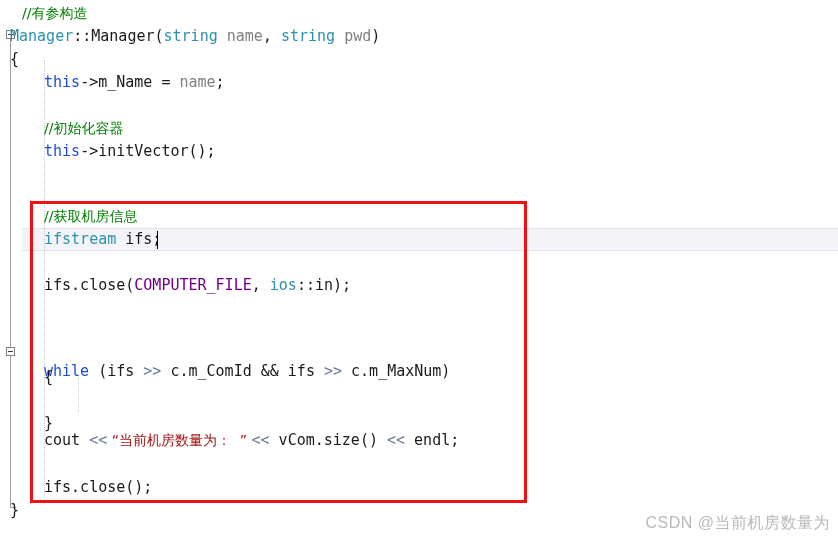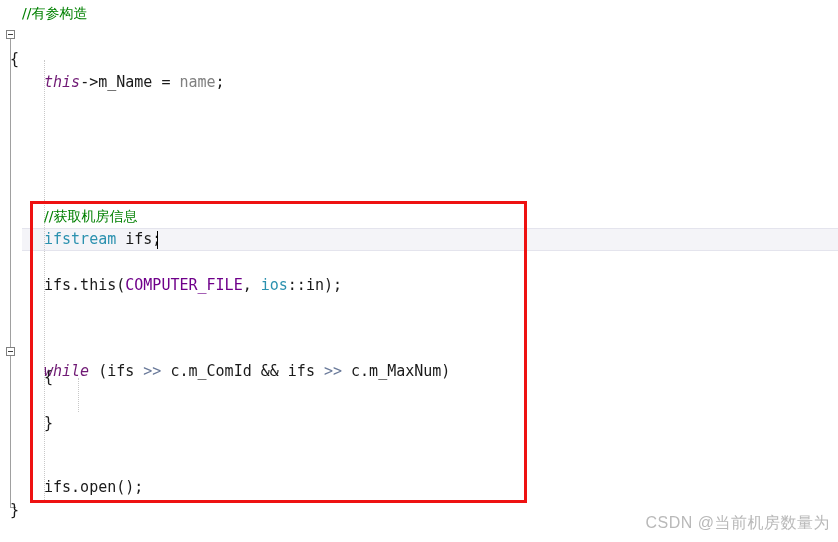--- a/index.html
+++ b/index.html
@@ -107,21 +107,21 @@
     box-sizing: border-box;
   }
   .caret {
     position: absolute;
     width: 1px;
     background: #000000;
   }
 
   
   .t-comment  { color: #008000; }
-  .t-keyword  { color: #701a75; font-style: italic; }
+  .t-keyword  { color: #1d4ed8; }
   .t-type     { color: #2b91af; }
   .t-macro    { color: #6f008a; }
   .t-string   { color: #a31515; }
   .t-param    { color: #808080; }
   .t-op       { color: #6a7a9a; }
   .t-plain    { color: #1a1a1a; }
 
   
   .cjk { font-family: "DejaVu Sans", "Liberation Sans", sans-serif; font-size: 14px; }
 
@@ -165,34 +165,38 @@
     </div>
 
     <div id="indent-guides">
         <div class="indent-guide" style="left: 44px; top: 60px; height: 140px;"></div>
         <div class="indent-guide" style="left: 44px; top: 200px; height: 300px;"></div>
         <div class="indent-guide" style="left: 78px; top: 378px; height: 34px;"></div>
       </div>
 
     <div class="code" id="code-lines">
         <div class="line" style="top: 2px; left: 22px;"><span class="t-comment cjk">//有参构造</span></div>
+        <div class="line" style="top: 25px; left: 10px;"><span class="t-type">Manager</span><span class="t-plain">::Manager(</span><span class="t-type">string</span><span class="t-param"> name</span><span class="t-plain">, </span><span class="t-type">string</span><span class="t-param"> pwd</span><span class="t-plain">)</span></div>
         <div class="line" style="top: 48px; left: 10px;"><span class="t-plain">{</span></div>
         <div class="line" style="top: 71px; left: 44px;"><span class="t-keyword">this</span><span class="t-plain">-&gt;m_Name = </span><span class="t-param">name</span><span class="t-plain">;</span></div>
+        <div class="line" style="top: 117px; left: 44px;"><span class="t-comment cjk">//初始化容器</span></div>
+        <div class="line" style="top: 140px; left: 44px;"><span class="t-keyword">this</span><span class="t-plain">-&gt;initVector();</span></div>
         <div class="line" style="top: 163px; left: 44px;"><span class="t-plain"></span></div>
         <div class="line" style="top: 186px; left: 44px;"><span class="t-plain"></span></div>
         <div class="line" style="top: 205px; left: 44px;"><span class="t-comment cjk">//获取机房信息</span></div>
         <div class="line" style="top: 228px; left: 44px;"><span class="t-type">ifstream</span><span class="t-plain"> ifs;</span></div>
         <div class="line" style="top: 251px; left: 44px;"><span class="t-plain"></span></div>
-        <div class="line" style="top: 274px; left: 44px;"><span class="t-plain">ifs.this(</span><span class="t-macro">COMPUTER_FILE</span><span class="t-plain">, </span><span class="t-type">ios</span><span class="t-plain">::in);</span></div>
+        <div class="line" style="top: 274px; left: 44px;"><span class="t-plain">ifs.close(</span><span class="t-macro">COMPUTER_FILE</span><span class="t-plain">, </span><span class="t-type">ios</span><span class="t-plain">::in);</span></div>
         <div class="line" style="top: 297px; left: 44px;"><span class="t-plain"></span></div>
         <div class="line" style="top: 360px; left: 44px;"><span class="t-keyword">while</span><span class="t-plain"> (ifs </span><span class="t-op">&gt;&gt;</span><span class="t-plain"> c.m_ComId &amp;&amp; ifs </span><span class="t-op">&gt;&gt;</span><span class="t-plain"> c.m_MaxNum)</span></div>
         <div class="line" style="top: 366px; left: 44px;"><span class="t-plain">{</span></div>
         <div class="line" style="top: 412px; left: 44px;"><span class="t-plain">}</span></div>
+        <div class="line" style="top: 429px; left: 44px;"><span class="t-plain">cout </span><span class="t-op">&lt;&lt;</span><span class="t-string cjk"> “当前机房数量为：  ” </span><span class="t-op">&lt;&lt;</span><span class="t-plain"> vCom.size() </span><span class="t-op">&lt;&lt;</span><span class="t-plain"> endl;</span></div>
         <div class="line" style="top: 458px; left: 44px;"><span class="t-plain"></span></div>
-        <div class="line" style="top: 476px; left: 44px;"><span class="t-plain">ifs.open();</span></div>
+        <div class="line" style="top: 476px; left: 44px;"><span class="t-plain">ifs.close();</span></div>
         <div class="line" style="top: 499px; left: 10px;"><span class="t-plain">}</span></div>
       </div>
 
     <div class="caret" id="text-caret" style="left: 157px; top: 231px; height: 18px;"></div>
 
   </div>
 
   <div class="red-box" id="red-box" style="left: 30px; top: 201px; width: 497px; height: 302px; border-color: rgb(238, 17, 17);"></div>
 
   <div class="watermark">CSDN @当前机房数量为</div>

